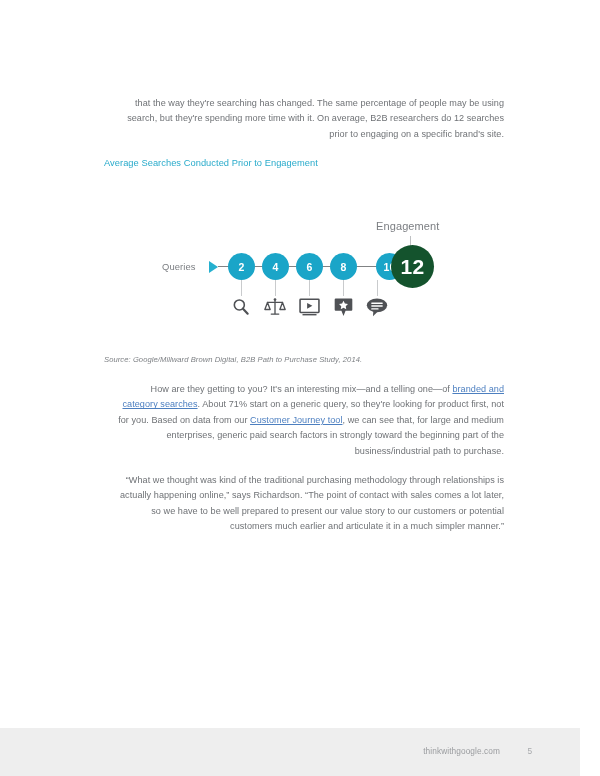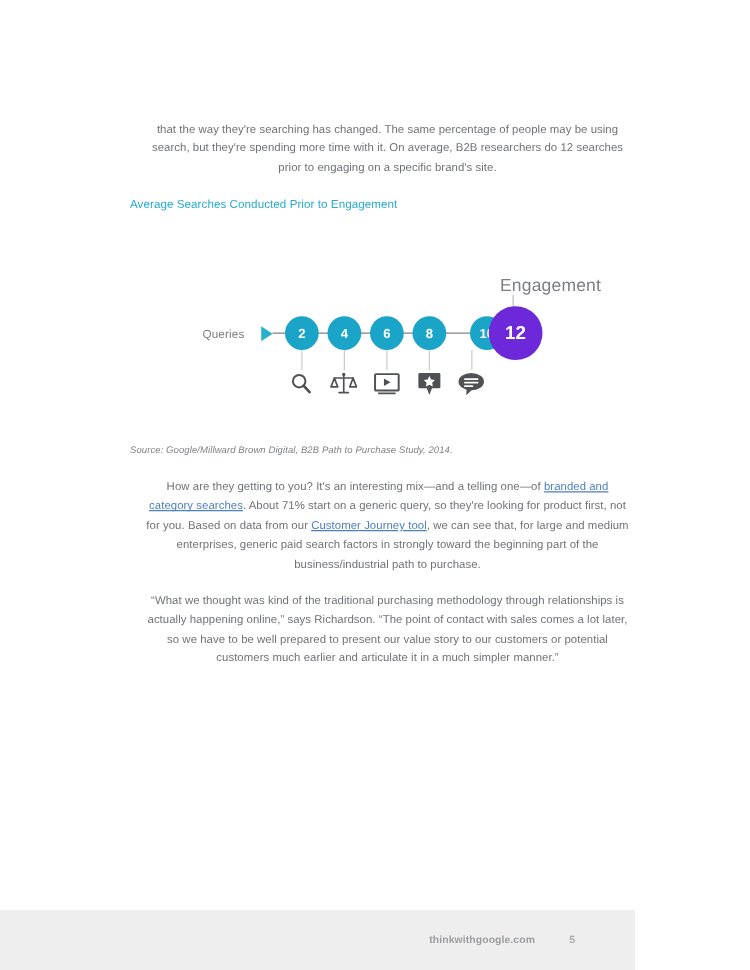--- a/index.html
+++ b/index.html
@@ -28,21 +28,21 @@
     top: 96px;
     width: 400px;
   }
 
   p.body-para {
     margin: 0 0 14px 12px;
     font-size: 9.1px;
     line-height: 15.4px;
     color: #6f7276;
     letter-spacing: 0.005em;
-    text-align: center;
+    text-align: right;
   }
 
   .section-heading {
     margin: 12px 0 0 0;
     font-size: 9.3px;
     line-height: 14px;
     font-weight: normal;
     color: #29abcb;
     letter-spacing: 0.005em;
   }
@@ -67,25 +67,24 @@
     left: 104px;
     top: 206px;
     width: 400px;
     height: 130px;
   }
 
   .engagement-label {
     position: absolute;
     left: 272px;
     top: 14px;
-    font-size: 14px;
+    font-size: 11px;
     color: #7b7e82;
     letter-spacing: 0.01em;
     white-space: nowrap;
-    margin-left: 24px;
   }
 
   .engagement-stem {
     position: absolute;
     left: 306px;
     top: 30px;
     width: 1px;
     height: 18px;
     background: #bfc1c3;
   }
@@ -134,22 +133,22 @@
     display: flex;
     align-items: center;
     justify-content: center;
     letter-spacing: 0.01em;
   }
 
   .node.final {
     top: 39px;
     width: 43px;
     height: 43px;
-    background: #6d28d9;
-    font-size: 15px;
+    background: #14532d;
+    font-size: 21px;
   }
 
   .node-stem {
     position: absolute;
     top: 74px;
     width: 1px;
     height: 16px;
     background: #c9cbcd;
   }
 
@@ -162,24 +161,23 @@
     align-items: center;
     justify-content: center;
   }
   .icon-slot svg { display: block; }
 
   
   .footer-band {
     position: absolute;
     left: 0;
     top: 728px;
-    width: 508px;
+    width: 580px;
     height: 48px;
     background: #eeeeee;
-    font-weight: bold;
   }
   .footer-site {
     position: absolute;
     right: 80px;
     top: 18px;
     font-size: 8.3px;
     color: #9a9c9f;
     letter-spacing: 0.01em;
     white-space: nowrap;
   }

